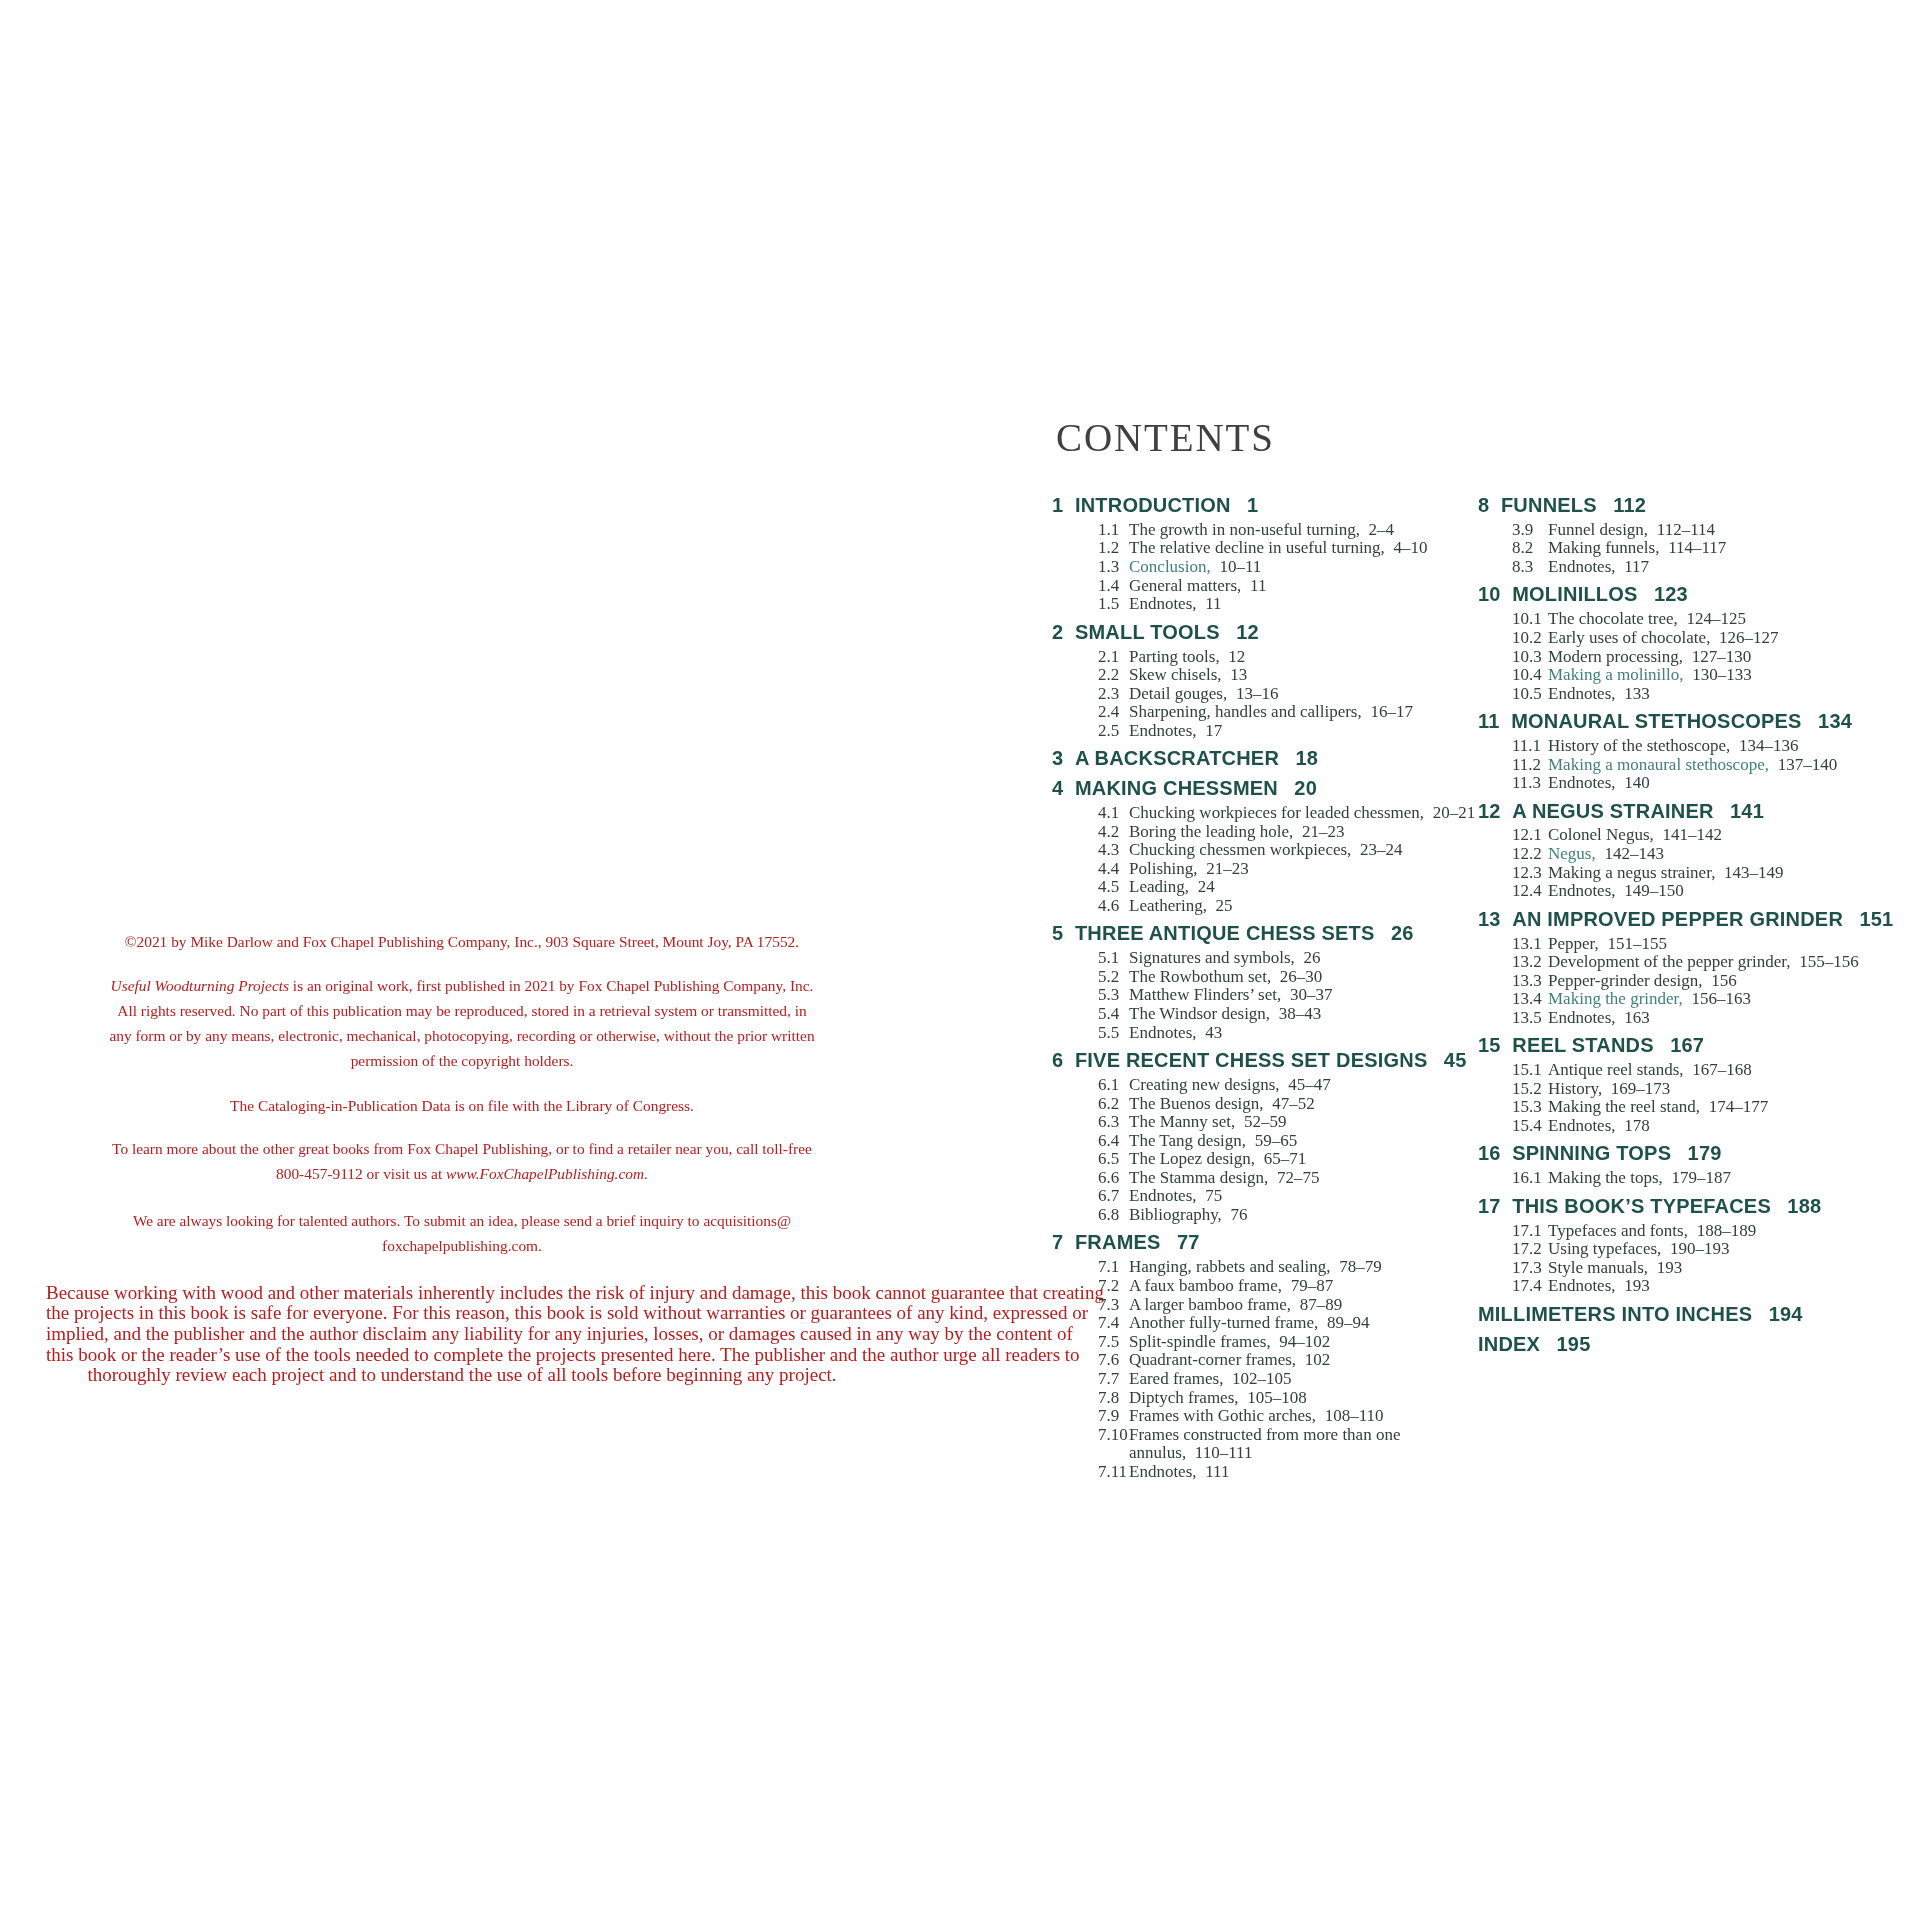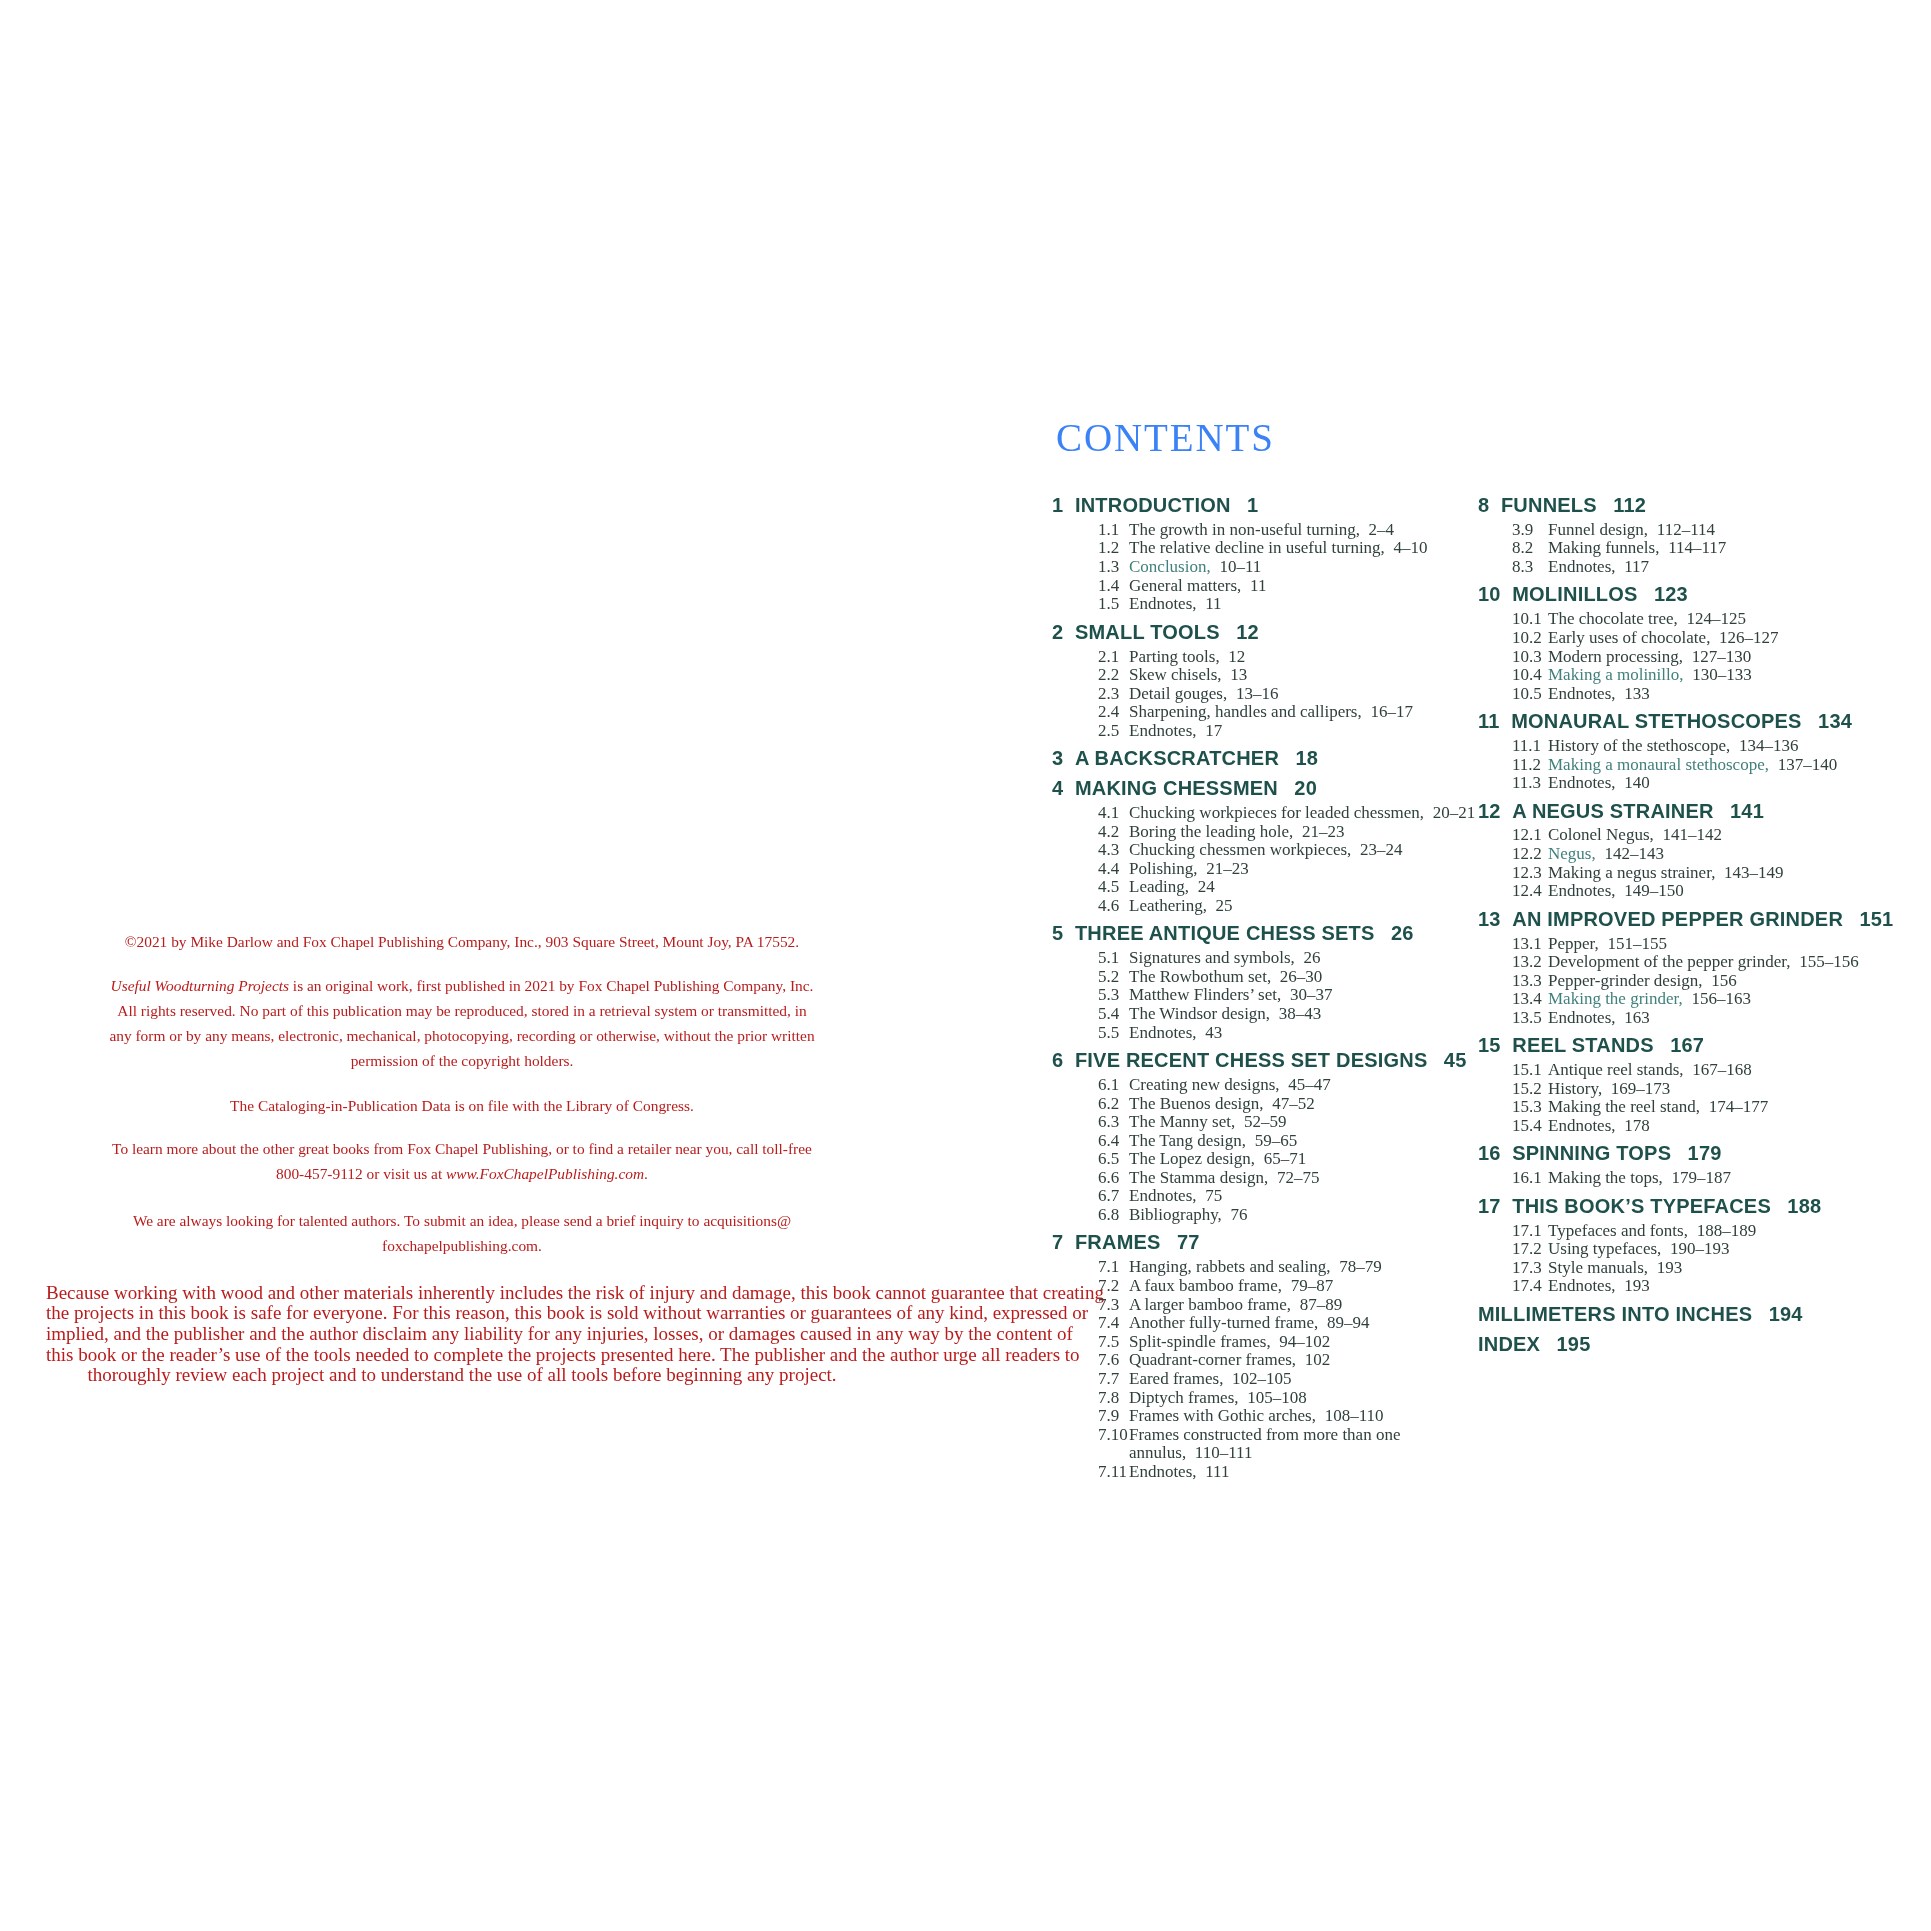--- a/index.html
+++ b/index.html
@@ -14,21 +14,21 @@
   .m19{margin-bottom:18.3px !important;}
   .m23{margin-bottom:22px !important;}
   .m26{margin-bottom:25px !important;}
   .m40{margin-bottom:39px !important;}
   .i{font-style:italic;}
   .disclaimer{font-size:19px;line-height:20.6px;white-space:nowrap;}
 
   
   .toc-title{position:absolute;left:1056px;top:415px;margin:0;
              font-family:"Liberation Serif",serif;font-weight:normal;
-             font-size:39px;letter-spacing:1.9px;color:#3b82f6;}
+             font-size:39px;letter-spacing:1.9px;color:#404040;}
   .toc-col{position:absolute;top:493px;color:#30403d;}
   #col1{left:1052px;width:463px;}
   #col2{left:1478px;width:454px;}
   .chapter{margin:0 0 5.8px 0;}
   .ch-head{font-family:"Liberation Sans","DejaVu Sans",sans-serif;font-weight:bold;
            font-size:20px;line-height:24px;margin:0 0 3.9px 0;color:#1f514c;
            letter-spacing:0.2px;white-space:nowrap;}
   .h-num{margin-right:11.6px;}
   .h-page{margin-left:16.4px;}
   .entry{position:relative;padding-left:77px;font-size:17px;line-height:18.6px;white-space:nowrap;}

